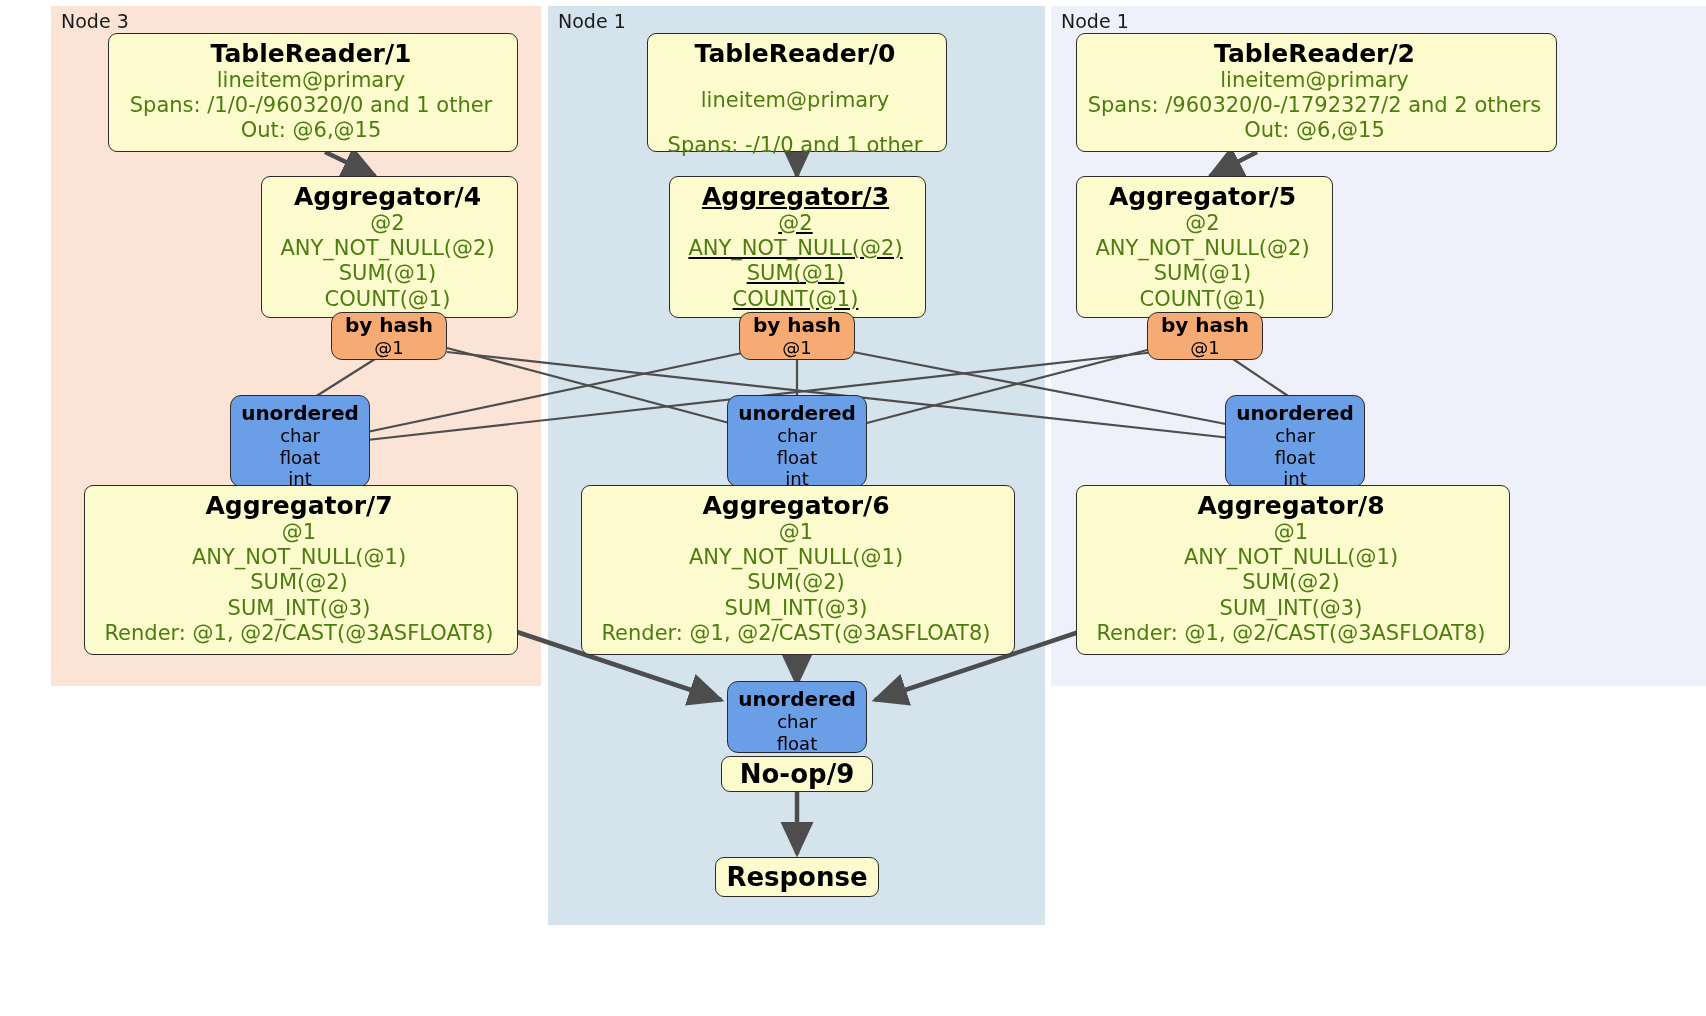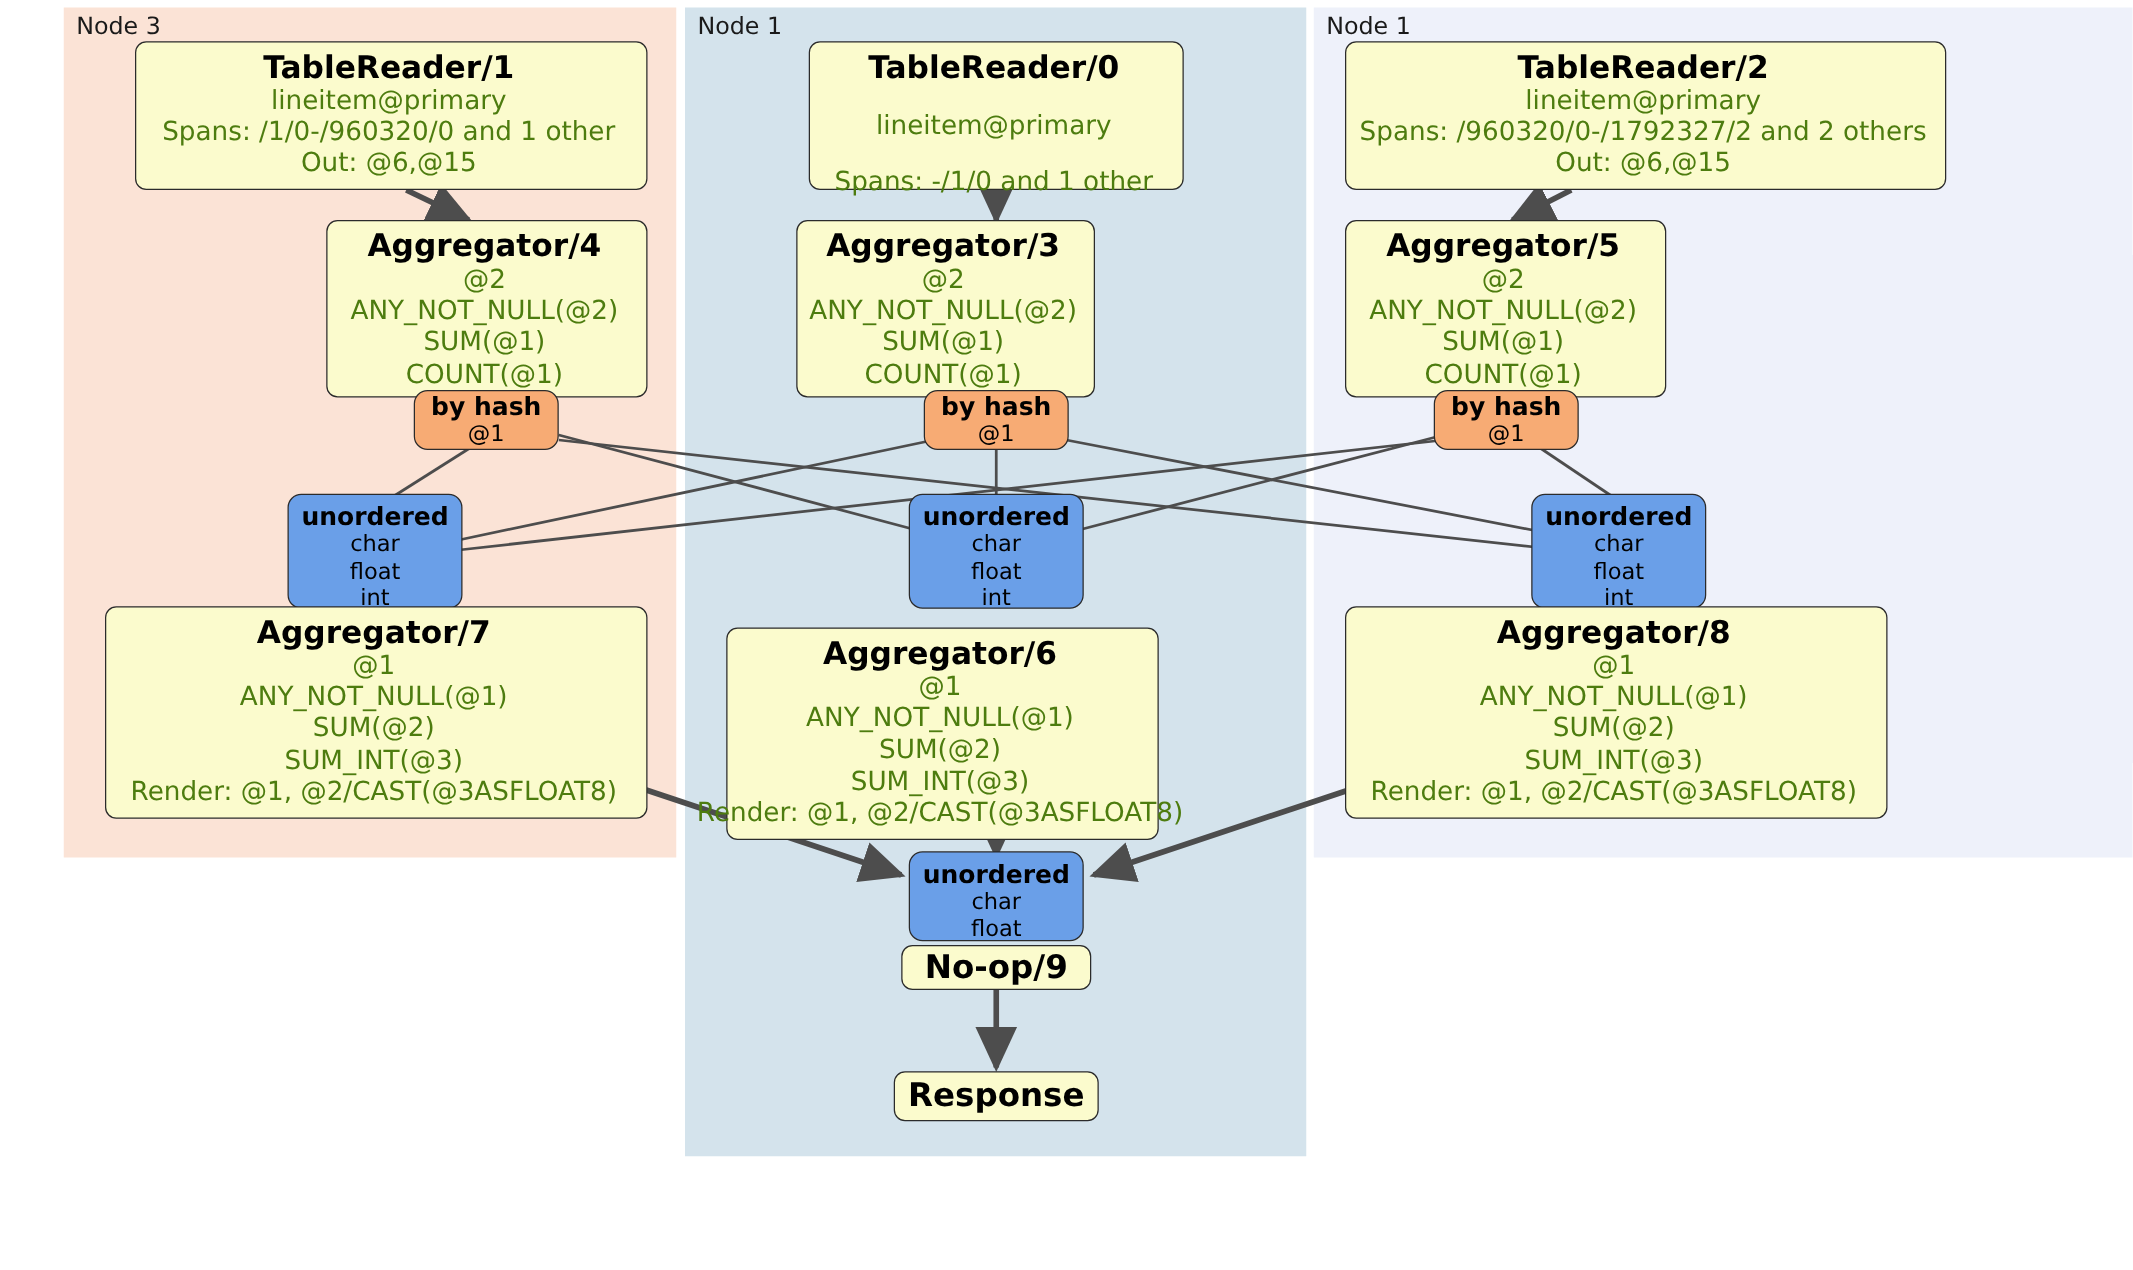--- a/index.html
+++ b/index.html
@@ -182,41 +182,41 @@
     <div class="line">Render: @1, @2/CAST(@3ASFLOAT8)</div>
   </div>
 
   <div class="box" style="left:602px; top:33px; width:300px; height:119px;gap:20px;">
     <div class="title">TableReader/0</div>
     <div class="line">lineitem@primary</div>
     <div class="line">Spans: -/1/0 and 1 other</div>
     <div class="line">Out: @6,@15</div>
   </div>
 
-  <div class="box" style="left:592px; top:176px; width:239px; height:142px;">
+  <div class="box" style="left:624px; top:176px; width:257px; height:142px;text-decoration:underline;">
     <div class="title">Aggregator/3</div>
     <div class="line">@2</div>
     <div class="line">ANY_NOT_NULL(@2)</div>
     <div class="line">SUM(@1)</div>
     <div class="line">COUNT(@1)</div>
   </div>
 
   <div class="chip hash" style="left:694px; top:312px; width:116px; height:48px;">
     <div class="chip-title">by hash</div>
     <div class="chip-line">@1</div>
   </div>
 
   <div class="chip sync" style="left:682px; top:395px; width:140px; height:92px; justify-content:flex-start; padding-top:6px;">
     <div class="chip-title">unordered</div>
     <div class="chip-line">char</div>
     <div class="chip-line">float</div>
     <div class="chip-line">int</div>
   </div>
 
-  <div class="box" style="left:536px; top:502px; width:346px; height:170px;">
+  <div class="box" style="left:536px; top:485px; width:434px; height:170px;">
     <div class="title">Aggregator/6</div>
     <div class="line">@1</div>
     <div class="line">ANY_NOT_NULL(@1)</div>
     <div class="line">SUM(@2)</div>
     <div class="line">SUM_INT(@3)</div>
     <div class="line">Render: @1, @2/CAST(@3ASFLOAT8)</div>
   </div>
 
   <div class="chip sync" style="left:682px; top:681px; width:140px; height:72px; justify-content:flex-start; padding-top:6px;">
     <div class="chip-title">unordered</div>

